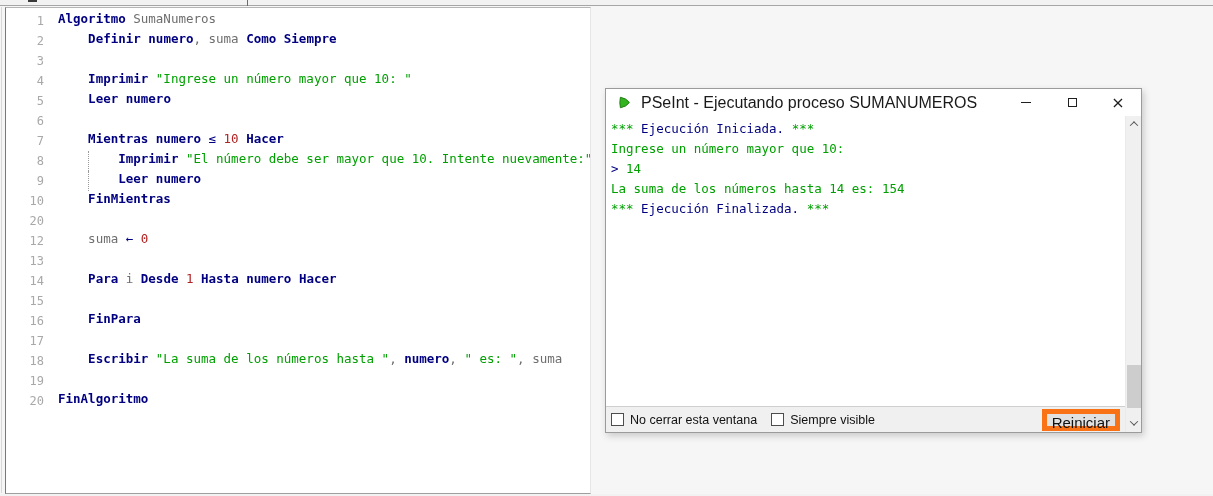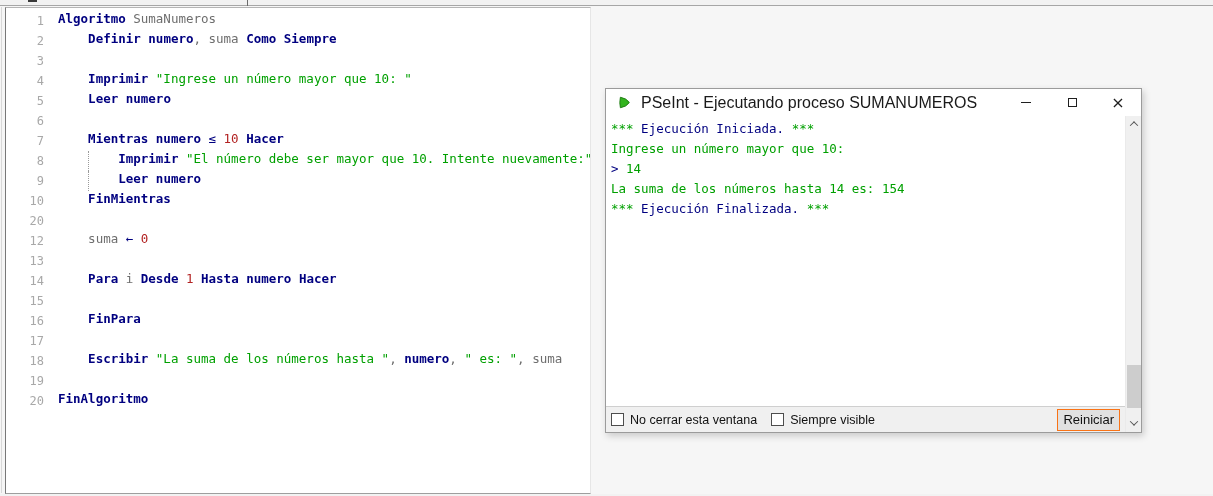--- a/index.html
+++ b/index.html
@@ -55,21 +55,21 @@
   .c-b { color:var(--cblue,#000080); }
 
   .console-footer { flex:none; height:26px; background:#f0f0f0; border-top:1px solid #cfcfcf;
     display:flex; align-items:center; }
   .cb-group { display:flex; align-items:center; }
   .cb-group1 { margin-left:5px; }
   .cb-group2 { margin-left:14px; }
   .checkbox { flex:none; width:13px; height:13px; background:#fff; border:1px solid #4d4d4d; }
   .cb-label { margin-left:6px; font-size:12.5px; color:#111; white-space:nowrap; }
   .restart-btn { margin-left:auto; margin-right:5px; height:22px; padding:0 5px;
-    background:#e1e1e1; border:1px solid #f97316; font-size:13px; color:#111;
+    background:#e1e1e1; border:5px solid #f97316; font-size:15px; color:#111;
     font-family:"Liberation Sans", sans-serif; }
 
   
   .scrollbar { flex:none; width:16px; background:#f0f0f0; position:relative; border-left:1px solid #eaeaea; }
   .sb-btn { position:absolute; left:0; width:15px; height:16px;
     display:flex; align-items:center; justify-content:center; }
   .sb-up { top:0; } .sb-down { bottom:1px; }
   .chev { width:6px; height:6px; border-left:1px solid #555; border-top:1px solid #555; }
   .chev-up { transform:rotate(45deg) translate(1px,1px); }
   .chev-down { transform:rotate(225deg) translate(1px,1px); }

